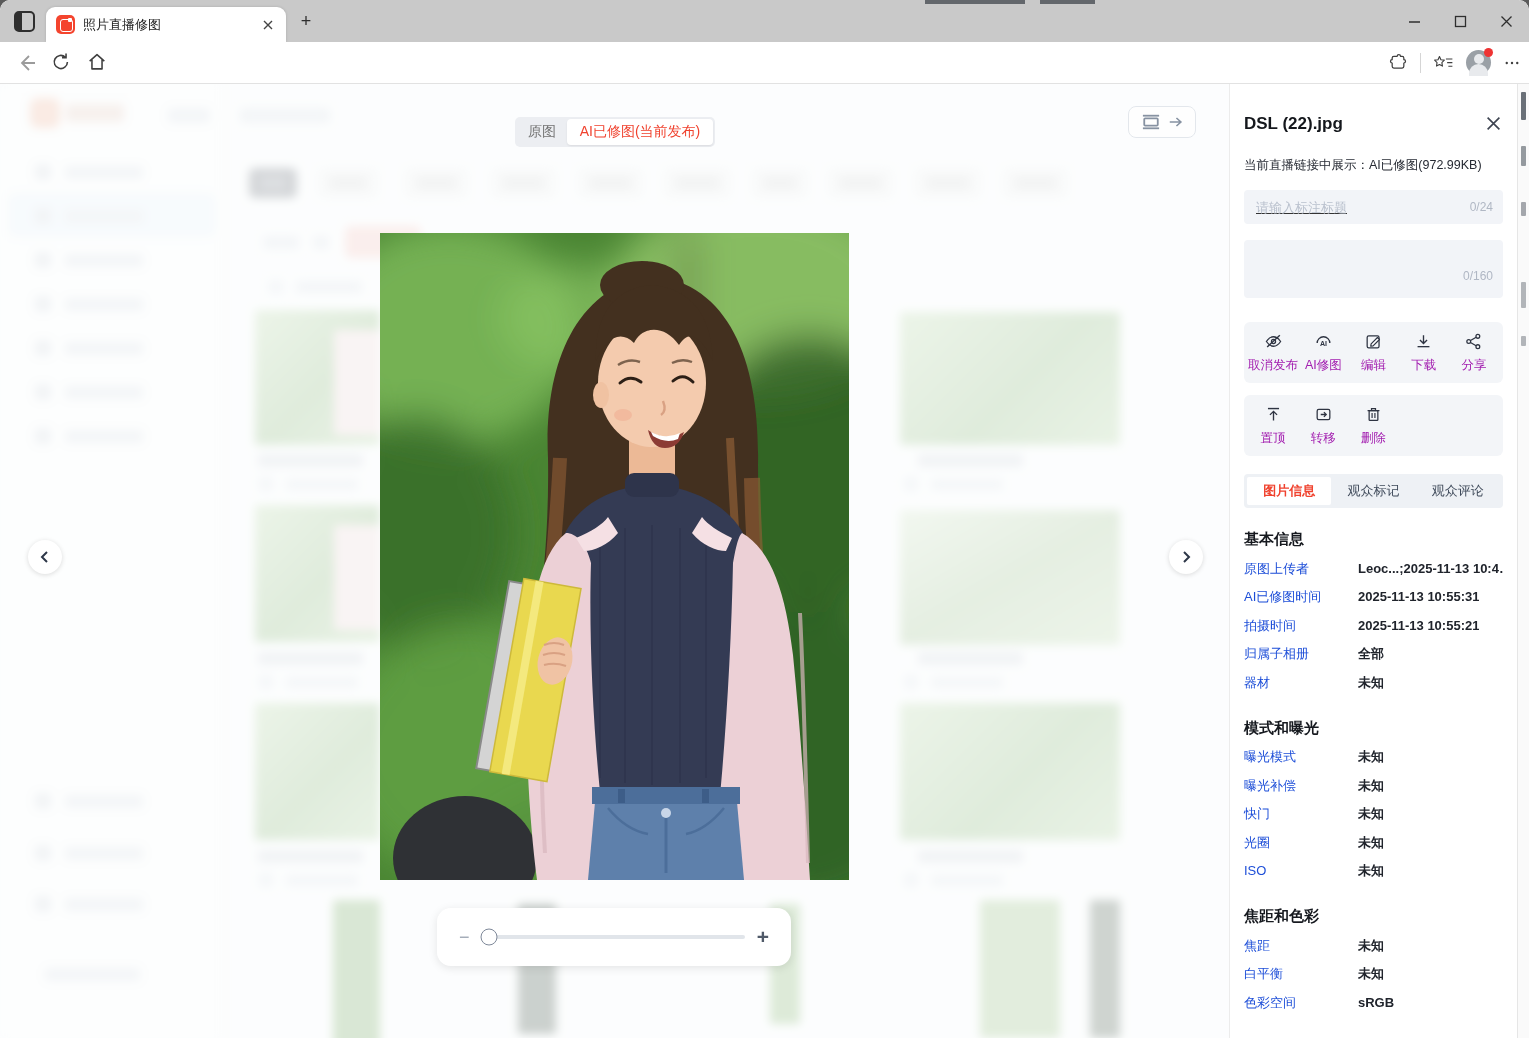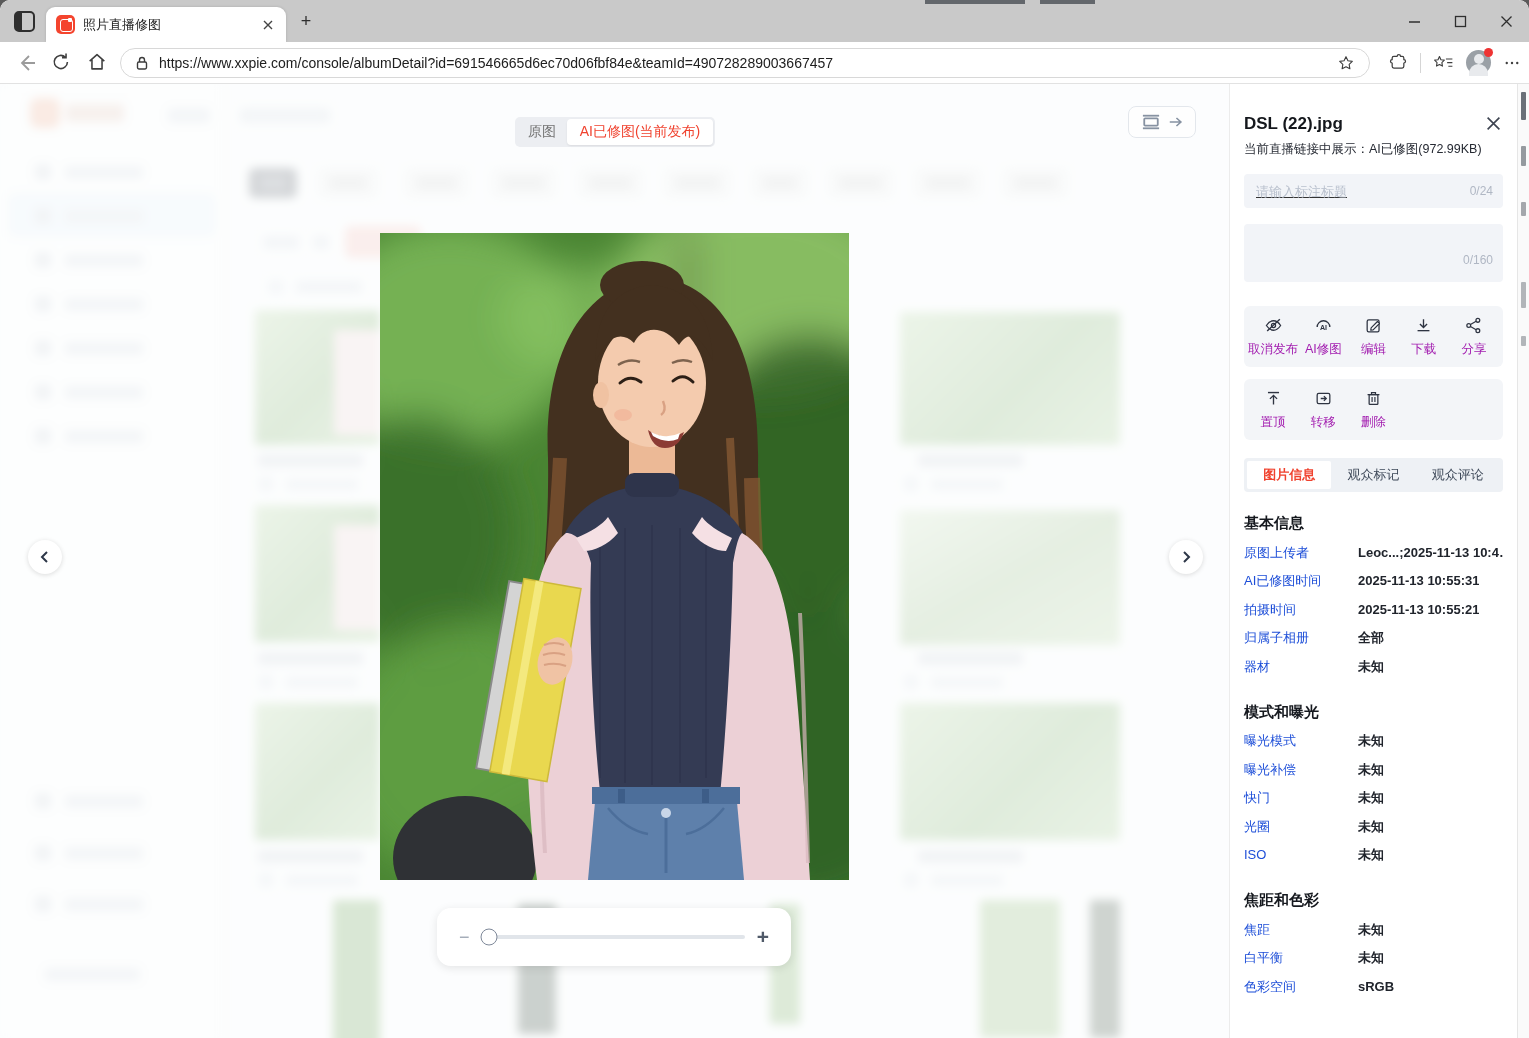--- a/index.html
+++ b/index.html
@@ -93,21 +93,21 @@
   .slider-thumb { position:absolute; left:3%; top:50%; transform:translate(-50%,-50%); width:17px; height:17px;
     background:#fff; border:1.6px solid #7e8899; border-radius:50%; cursor:pointer; }
   .zoom-minus { color:#9aa3b0; font-size:18px; cursor:pointer; }
   .zoom-plus { color:#505a69; font-size:21px; font-weight:700; cursor:pointer; }
 
   
   .panel { position:absolute; left:1229px; top:0; width:288px; height:954px; background:#fff;
     border-left:1px solid #ececec; padding:30px 14px 0 14px; z-index:8; }
   .panel-title { font-size:17px; font-weight:700; color:#14171c; }
   .panel-close { position:absolute; right:16px; top:32px; cursor:pointer; }
-  .panel-sub { margin-top:7px; font-size:12.5px; color:#262a33; }
+  .panel-sub { margin-top:23px; font-size:12.5px; color:#262a33; }
   .field { position:relative; margin-top:16px; background:#f2f4f8; border-radius:4px; }
   .field input, .field textarea { width:100%; border:0; background:transparent; outline:none;
     font-size:13px; color:#333; font-family:inherit; resize:none; }
   .field input { height:34px; padding:0 46px 0 12px;text-decoration:underline; }
   .field textarea { height:36px; padding:9px 12px 0 12px; }
   .field input::placeholder, .field textarea::placeholder { color:#b9c0cd; }
   .counter { position:absolute; right:10px; font-size:12px; color:#b0b7c4; }
   .counter.in-line { top:10px; }
   .counter.bottom { bottom:15px; }
   .field.area { height:58px; }
@@ -180,30 +180,20 @@
     <div class="nav-ic" style="left:50px">
       <svg width="22" height="22" viewBox="0 0 24 24">
           <path d="M19 12 a7.2 7.2 0 1 1 -2.2 -5.2 M17.5 2.8 v4.4 h-4.4" stroke="#3f3f3f" stroke-width="1.7" fill="none"></path>
         </svg>
     </div>
     <div class="nav-ic" style="left:86px">
       <svg width="22" height="22" viewBox="0 0 24 24">
           <path d="M4 11 L12 4 L20 11 M6.5 9.5 V19.5 H17.5 V9.5" stroke="#3f3f3f" stroke-width="1.7" fill="none" stroke-linejoin="round"></path>
         </svg>
     </div>
-    <div class="url-pill">
-      <svg width="14" height="16" viewBox="0 0 14 16">
-        <rect x="2.5" y="7" width="9" height="7" rx="1.4" fill="none" stroke="#3c3c3c" stroke-width="1.4"></rect>
-        <path d="M4.5 7 V5 a2.5 2.5 0 0 1 5 0 V7" fill="none" stroke="#3c3c3c" stroke-width="1.4"></path>
-      </svg>
-      <div class="url-text">https://www.xxpie.com/console/albumDetail?id=691546665d6ec70d06fbf84e&amp;teamId=490728289003667457</div>
-      <svg width="18" height="18" viewBox="0 0 24 24">
-        <path d="M12 3.6 L14.6 9 L20.4 9.8 L16.2 13.9 L17.2 19.7 L12 17 L6.8 19.7 L7.8 13.9 L3.6 9.8 L9.4 9 Z" fill="none" stroke="#3f3f3f" stroke-width="1.5" stroke-linejoin="round"></path>
-      </svg>
-    </div>
     <div class="right-ics">
       <svg width="20" height="20" viewBox="0 0 24 24">
         <path d="M9 4 h2 a2 2 0 1 1 4 0 h2 a2 2 0 0 1 2 2 v2 a2 2 0 1 1 0 4 v4 a2 2 0 0 1 -2 2 H7 a2 2 0 0 1 -2 -2 v-4 a2 2 0 1 1 0 -4 V6 a2 2 0 0 1 2 -2 Z" fill="none" stroke="#3f3f3f" stroke-width="1.5" stroke-linejoin="round"></path>
       </svg>
       <div class="sep"></div>
       <svg width="21" height="18" viewBox="0 0 26 22">
         <path d="M8 3 L9.8 7 L14 7.5 L11 10.5 L11.7 14.8 L8 12.8 L4.3 14.8 L5 10.5 L2 7.5 L6.2 7 Z" fill="none" stroke="#3f3f3f" stroke-width="1.4" stroke-linejoin="round"></path>
         <path d="M16 6 H24 M17.5 10.5 H24 M19 15 H24" stroke="#3f3f3f" stroke-width="1.4"></path>
       </svg>
       <div class="avatar">

